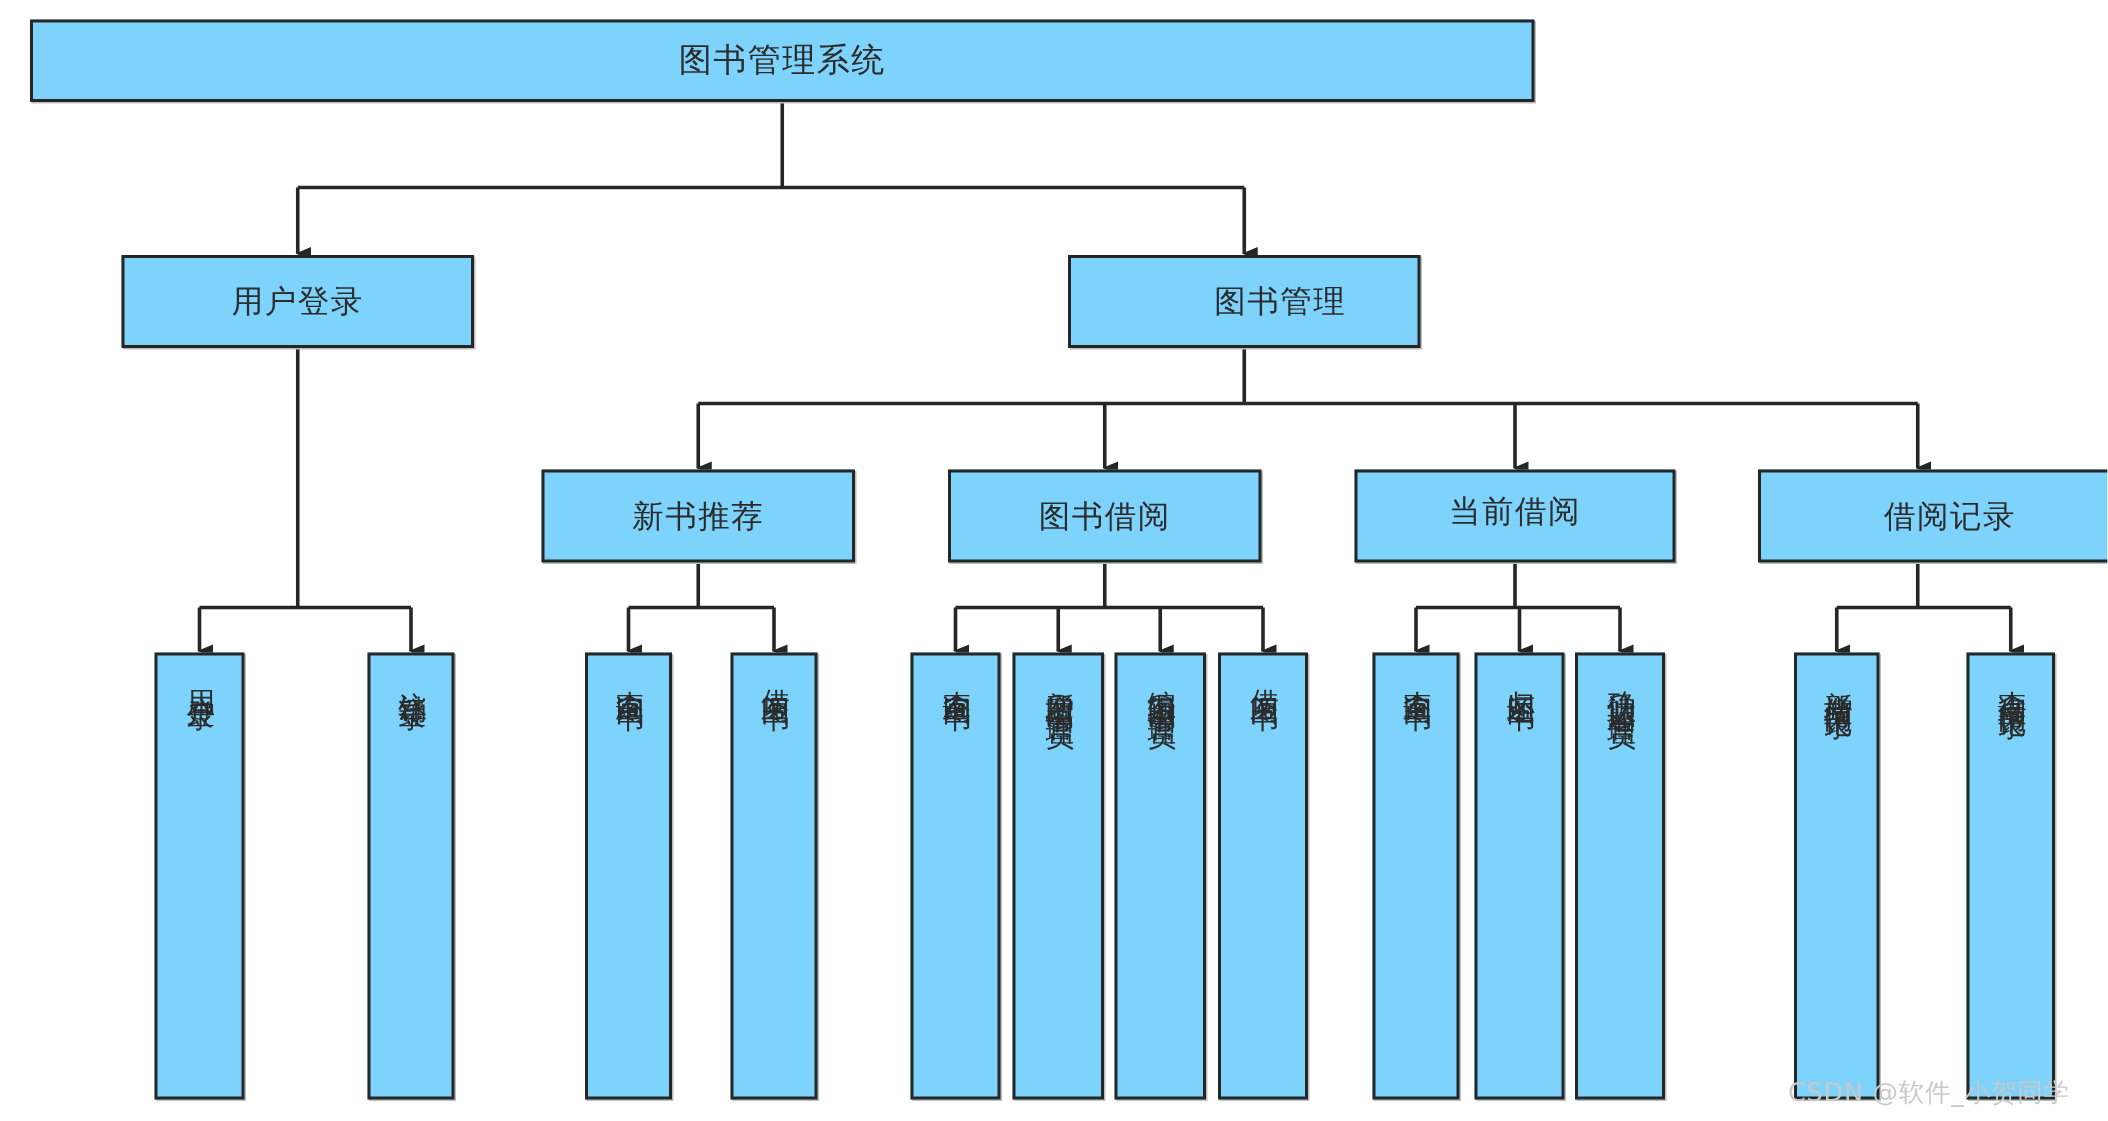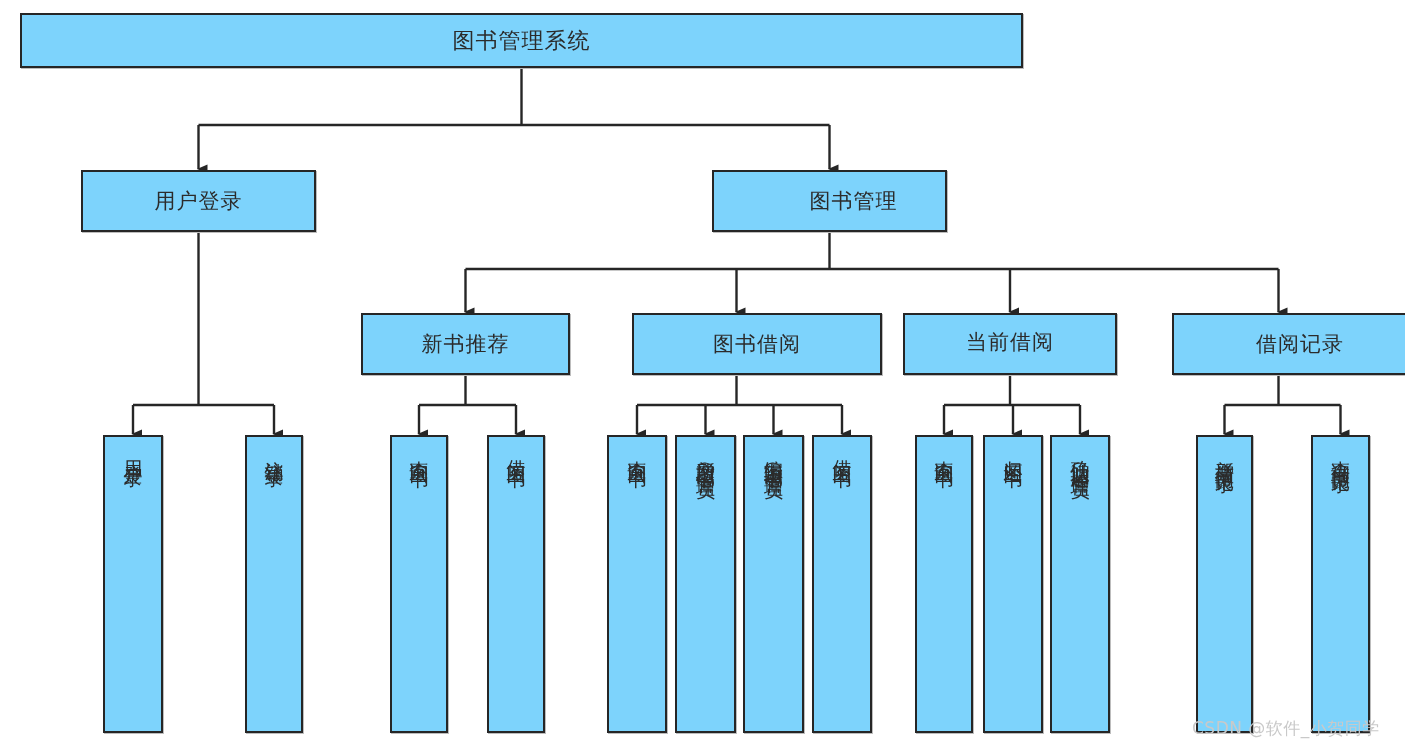--- a/index.html
+++ b/index.html
@@ -124,21 +124,21 @@
       </div>
       <div class="node horiz" style="left: 81px; top: 170px; width: 235px; height: 62px;">
         <span class="label">用户登录</span>
       </div>
       <div class="node horiz" style="left: 712px; top: 170px; width: 235px; height: 62px; padding-left: 48px;">
         <span class="label">图书管理</span>
       </div>
       <div class="node horiz" style="left: 361px; top: 313px; width: 209px; height: 62px;">
         <span class="label">新书推荐</span>
       </div>
-      <div class="node horiz" style="left: 632px; top: 313px; width: 250px; height: 62px; font-family: Liberation Serif, serif;">
+      <div class="node horiz" style="left: 632px; top: 313px; width: 209px; height: 62px; font-family: Liberation Serif, serif;">
         <span class="label">图书借阅</span>
       </div>
       <div class="node horiz" style="left: 903px; top: 313px; width: 214px; height: 62px; font-family: Liberation Mono, monospace;">
         <span class="label">当前借阅</span>
       </div>
       <div class="node horiz" style="left: 1172px; top: 313px; width: 256px; height: 62px;">
         <span class="label">借阅记录</span>
       </div>
       <div class="node vert" style="left: 103px; top: 435px; width: 60px; height: 298px;">
         <span class="label">用户登录</span>

